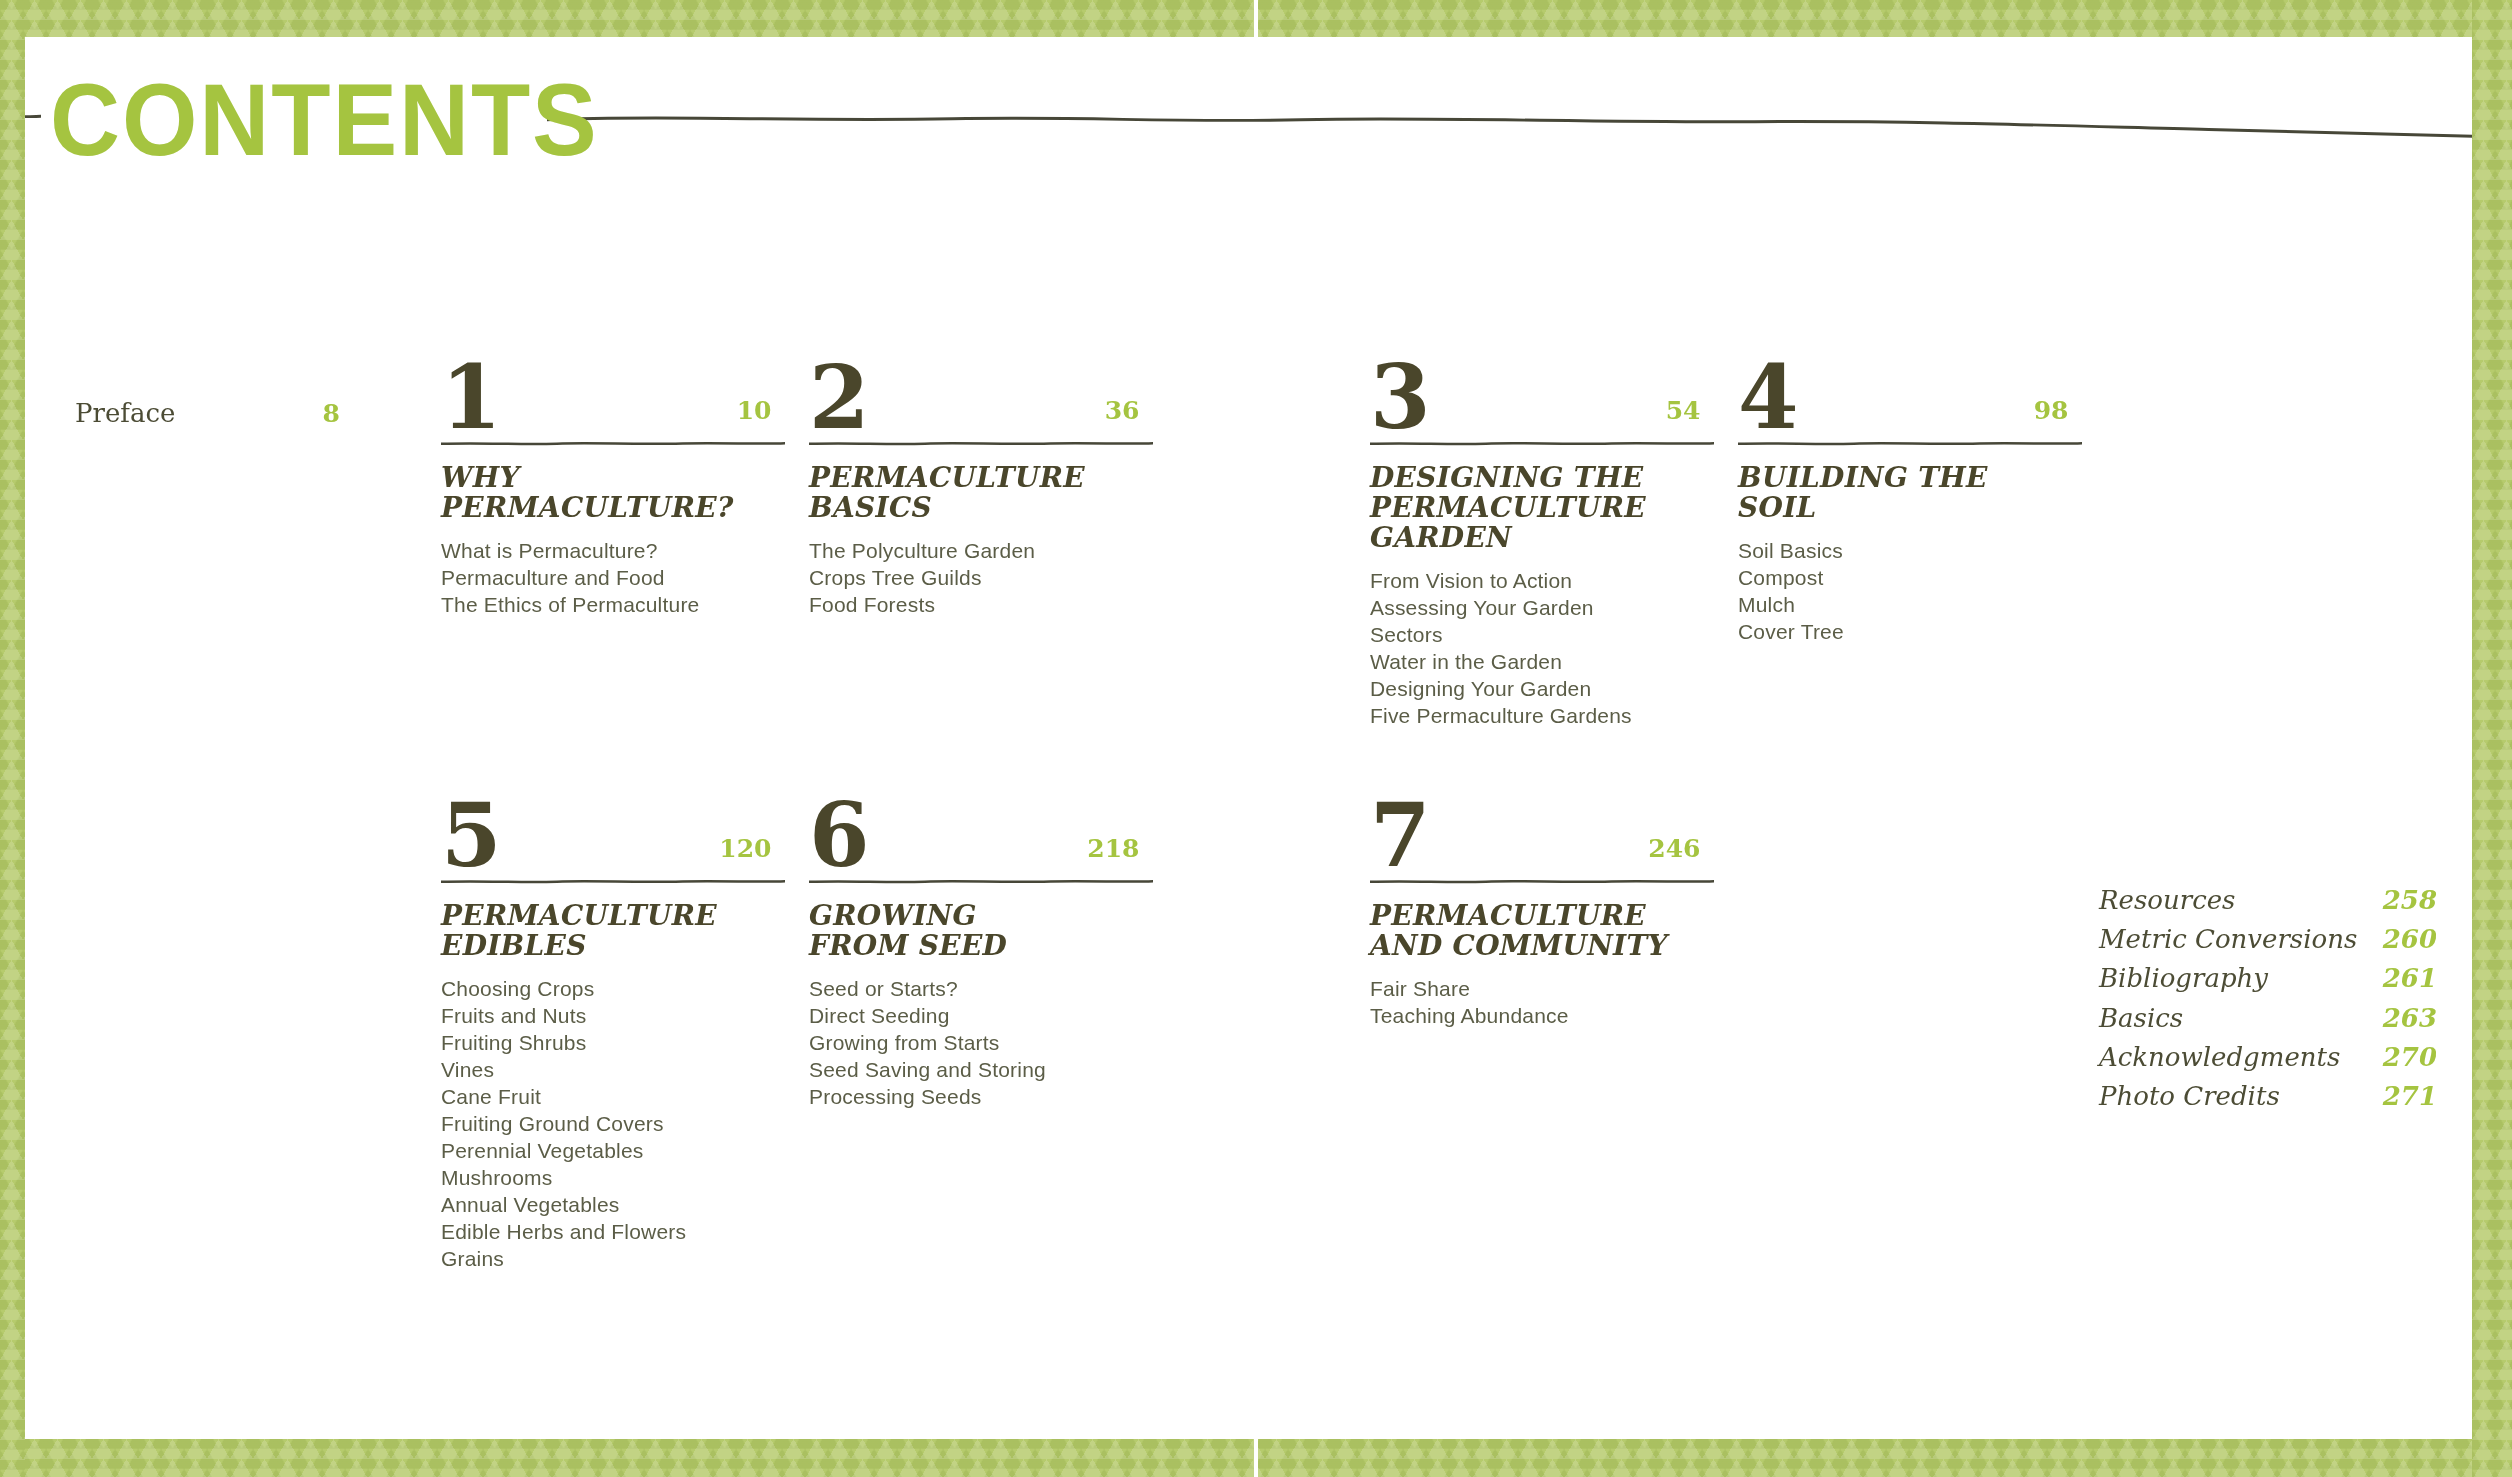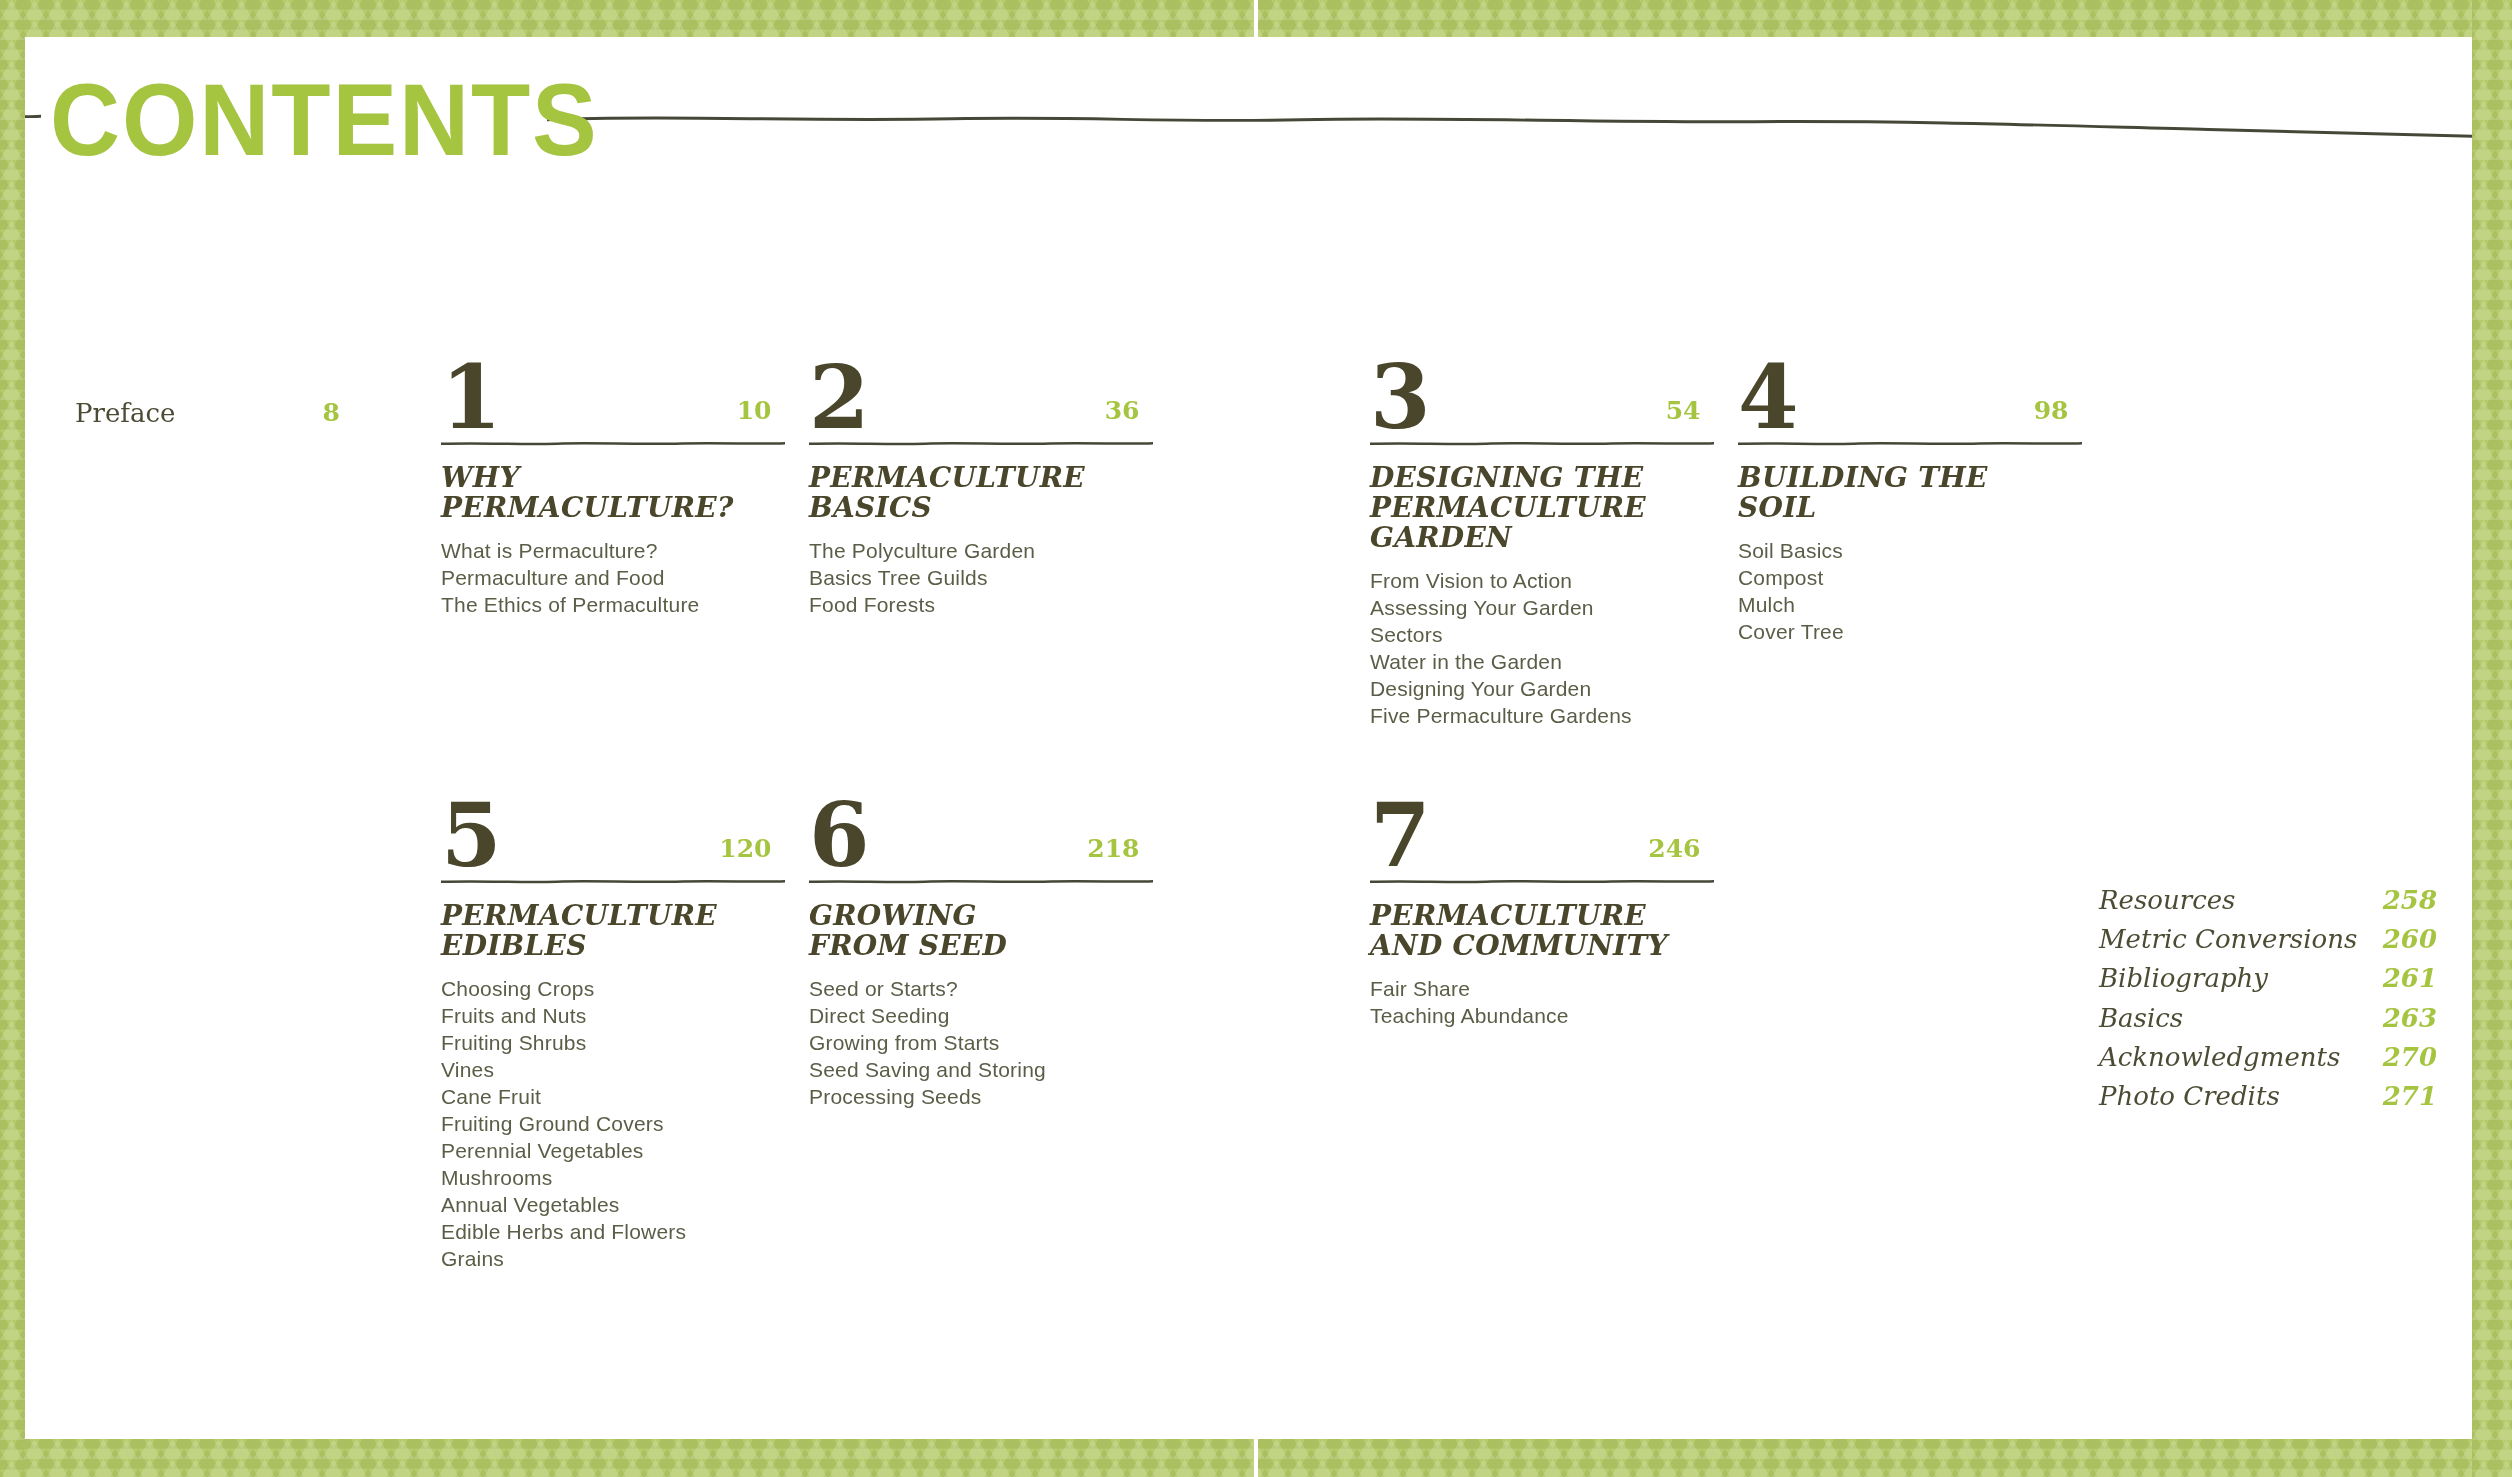--- a/index.html
+++ b/index.html
@@ -37,21 +37,21 @@
   .headline{position:absolute;z-index:1;}
   .headline path{fill:none;stroke:var(--line);stroke-width:3;stroke-linecap:round;}
   .contents-title{
     position:absolute;left:50px;top:68px;z-index:2;
     font-family:"Liberation Sans",sans-serif;font-weight:700;
     font-size:97px;line-height:1;letter-spacing:1.9px;
     color:var(--accent);transform:scaleY(1.06);transform-origin:top left;
   }
 
   
-  .preface-row{position:absolute;left:75px;top:398px;width:265px;display:flex;justify-content:space-between;align-items:flex-start;}
+  .preface-row{position:absolute;left:75px;top:398px;width:265px;display:flex;justify-content:space-between;align-items:center;}
   .serif-label{font-family:"DejaVu Serif","Liberation Serif",serif;font-size:26px;color:var(--label-ink);}
   .green-page{font-family:"DejaVu Serif","Liberation Serif",serif;font-weight:700;font-size:25px;color:var(--accent);}
 
   
   .chapter{position:absolute;width:344px;}
   .ch1{left:441px;top:354px;}
   .ch2{left:809px;top:354px;}
   .ch3{left:1370px;top:354px;}
   .ch4{left:1738px;top:354px;}
   .ch5{left:441px;top:792px;}
@@ -130,21 +130,21 @@
     </div>
     <svg class="ch-rule" viewBox="0 0 356 9" preserveAspectRatio="none">
       <path d="M0,5 C40,3.5 80,6 120,4.8 C160,3.6 200,5.8 250,4.6 C290,3.8 330,5.4 356,4.4"></path>
     </svg>
     <div class="ch-title">
           <span class="ch-title-line">PERMACULTURE</span>
           <span class="ch-title-line">BASICS</span>
         </div>
     <ul class="ch-items">
           <li>The Polyculture Garden</li>
-          <li>Basics Tree Guilds</li>
+          <li>Crops Tree Guilds</li>
           <li>Food Forests</li>
         </ul>
   </div>
 
   <div class="chapter ch3">
     <div class="ch-head">
       <span class="ch-num">3</span>
       <span class="ch-page">54</span>
     </div>
     <svg class="ch-rule" viewBox="0 0 356 9" preserveAspectRatio="none">

